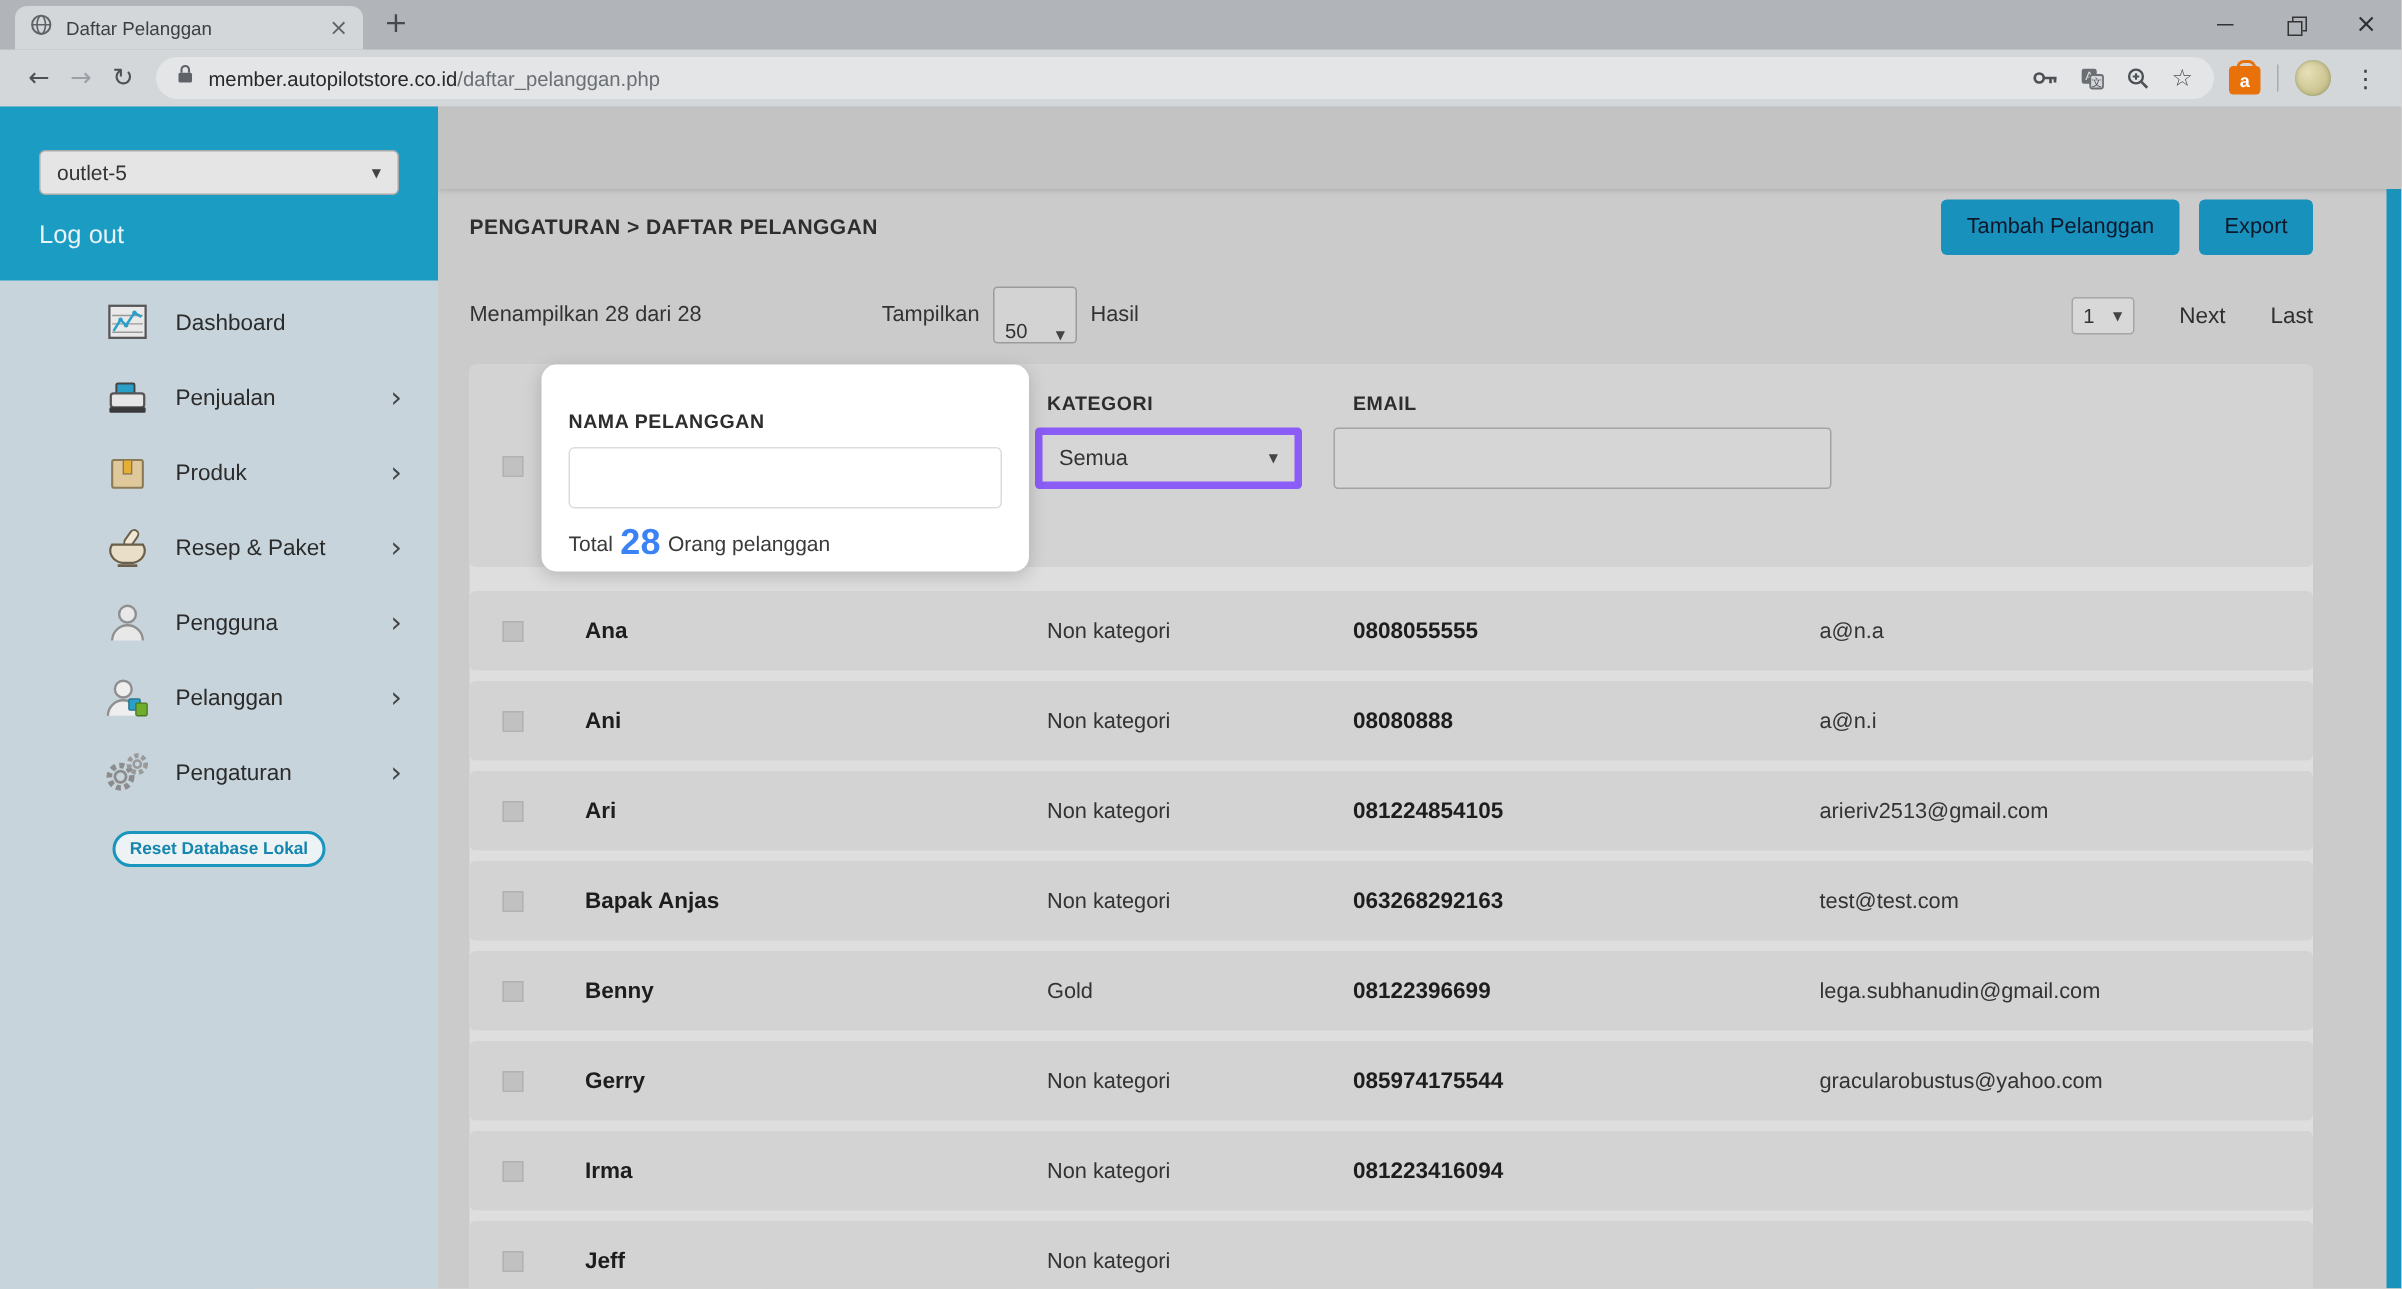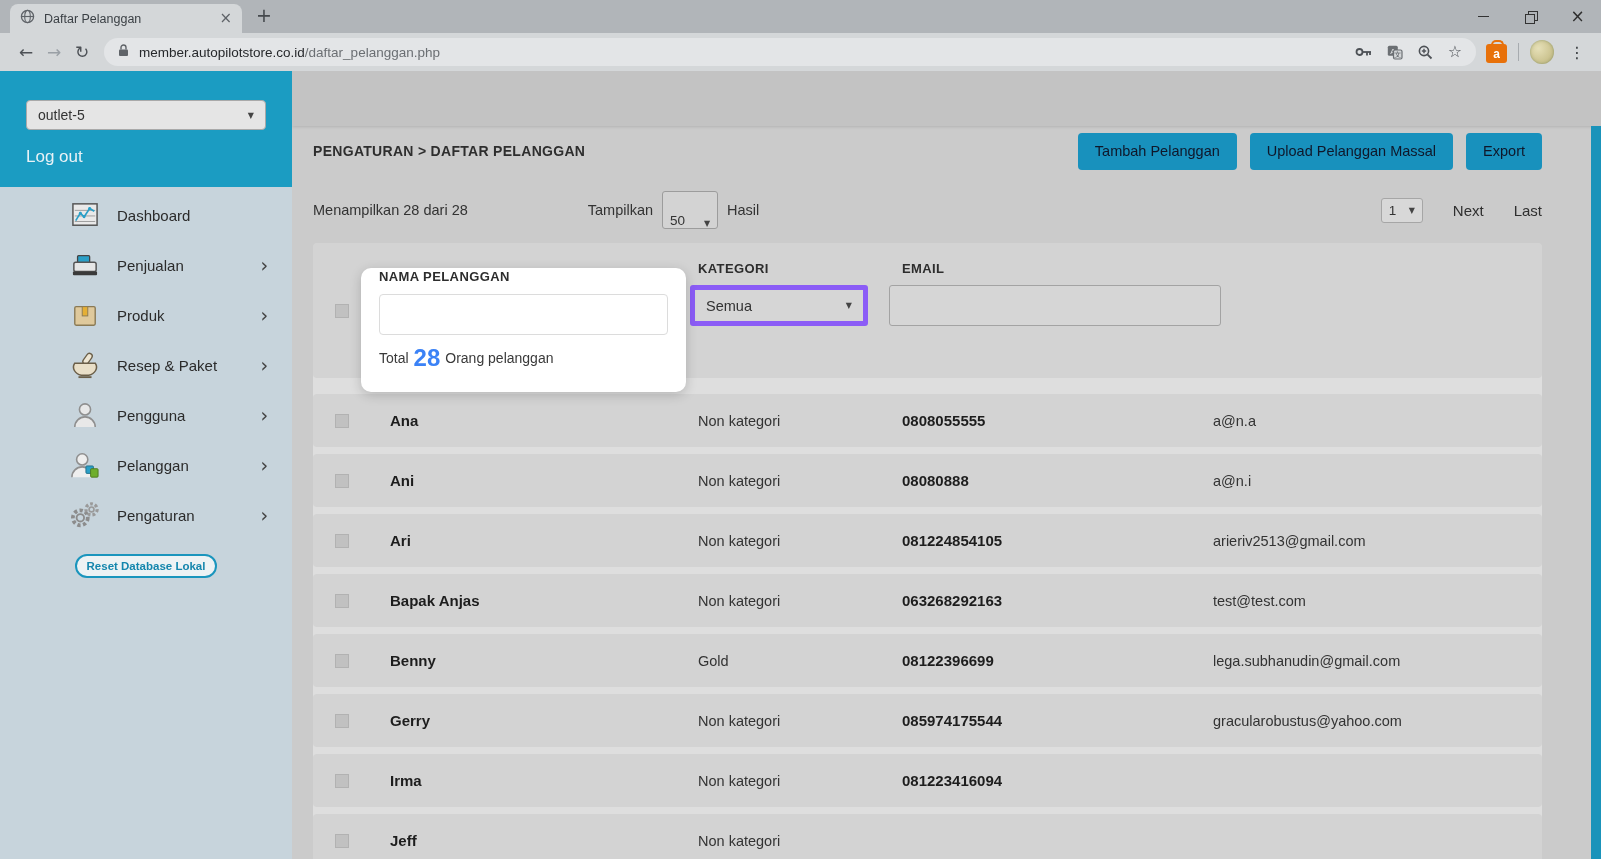--- a/index.html
+++ b/index.html
@@ -93,22 +93,22 @@
   .h-check { display:flex; align-items:center; }
   .cb { width:14px; height:14px; background:#c1c1c1; border:1px solid #b2b2b2; margin-left:22px; display:inline-block; flex:none; }
   .h-col { padding-top:18px; }
   .col-label { font-size:13px; font-weight:bold; color:#2d2d2d; letter-spacing:.4px; }
   .fake-select { width:178px; height:41px; margin-top:9px; margin-left:-8px; background:#d6d6d6; border:5px solid #8b5cf6;
                  border-radius:3px; display:flex; align-items:center; justify-content:space-between; padding:0 11px;
                  font-size:14.5px; color:#333; }
   .filter-input { display:block; width:217px; height:41px; margin-top:9px; background:#d6d6d6; border:1px solid #a3a3a3;
                   border-radius:3px; padding:0 10px; font-size:14px; color:#333; }
   .h-email .filter-input { width:332px; margin-left:-13px; }
-  .spotlight { position:absolute; left:48px; top:0; width:325px; height:124px; background:#fff; border-radius:10px;
-               box-shadow:0 3px 12px rgba(0,0,0,.18); z-index:2; padding:1px 18px;margin-top:25px; }
+  .spotlight { position:absolute; left:48px; top:0; width:325px; height:138px; background:#fff; border-radius:10px;
+               box-shadow:0 3px 12px rgba(0,0,0,.18); z-index:2; padding:30px 18px; }
   .spotlight .filter-input { width:100%; margin-top:10px; background:#fff; border:1px solid #dcdcdc; border-radius:4px; }
   .total-line { margin-top:11px; font-size:14px; color:#3a3a3a; display:flex; align-items:center; gap:5px; }
   .total-big { font-size:24px; font-weight:bold; color:#3b82f6; line-height:1; }
 
   .trow { height:53px; margin-bottom:7px; align-items:center; }
   .c-check { display:flex; align-items:center; }
   .c-name, .c-phone { font-weight:bold; font-size:15px; color:#1d1d1d; }
   .c-cat, .c-email { font-size:14.5px; color:#333; }
 </style>
 </head>
@@ -283,21 +283,20 @@
     <button class="reset-btn">Reset Database Lokal</button>
   </aside>
 
   <main class="main">
     <div class="top-strip"></div>
     <div class="scrollbar"></div>
     <div class="content">
       <div class="page-head">
         <div class="breadcrumb">PENGATURAN &gt; DAFTAR PELANGGAN</div>
         <button class="action-btn">Tambah Pelanggan</button>
-        <button class="action-btn">Upload Pelanggan Massal</button>
         <button class="action-btn">Export</button>
       </div>
 
       <div class="list-controls">
         <span>Menampilkan 28 dari 28</span>
         <span class="tampilkan-label">Tampilkan</span>
         <span class="page-size-select">
           <span>50</span>
           <span class="caret glyph">▼</span>
         </span>

